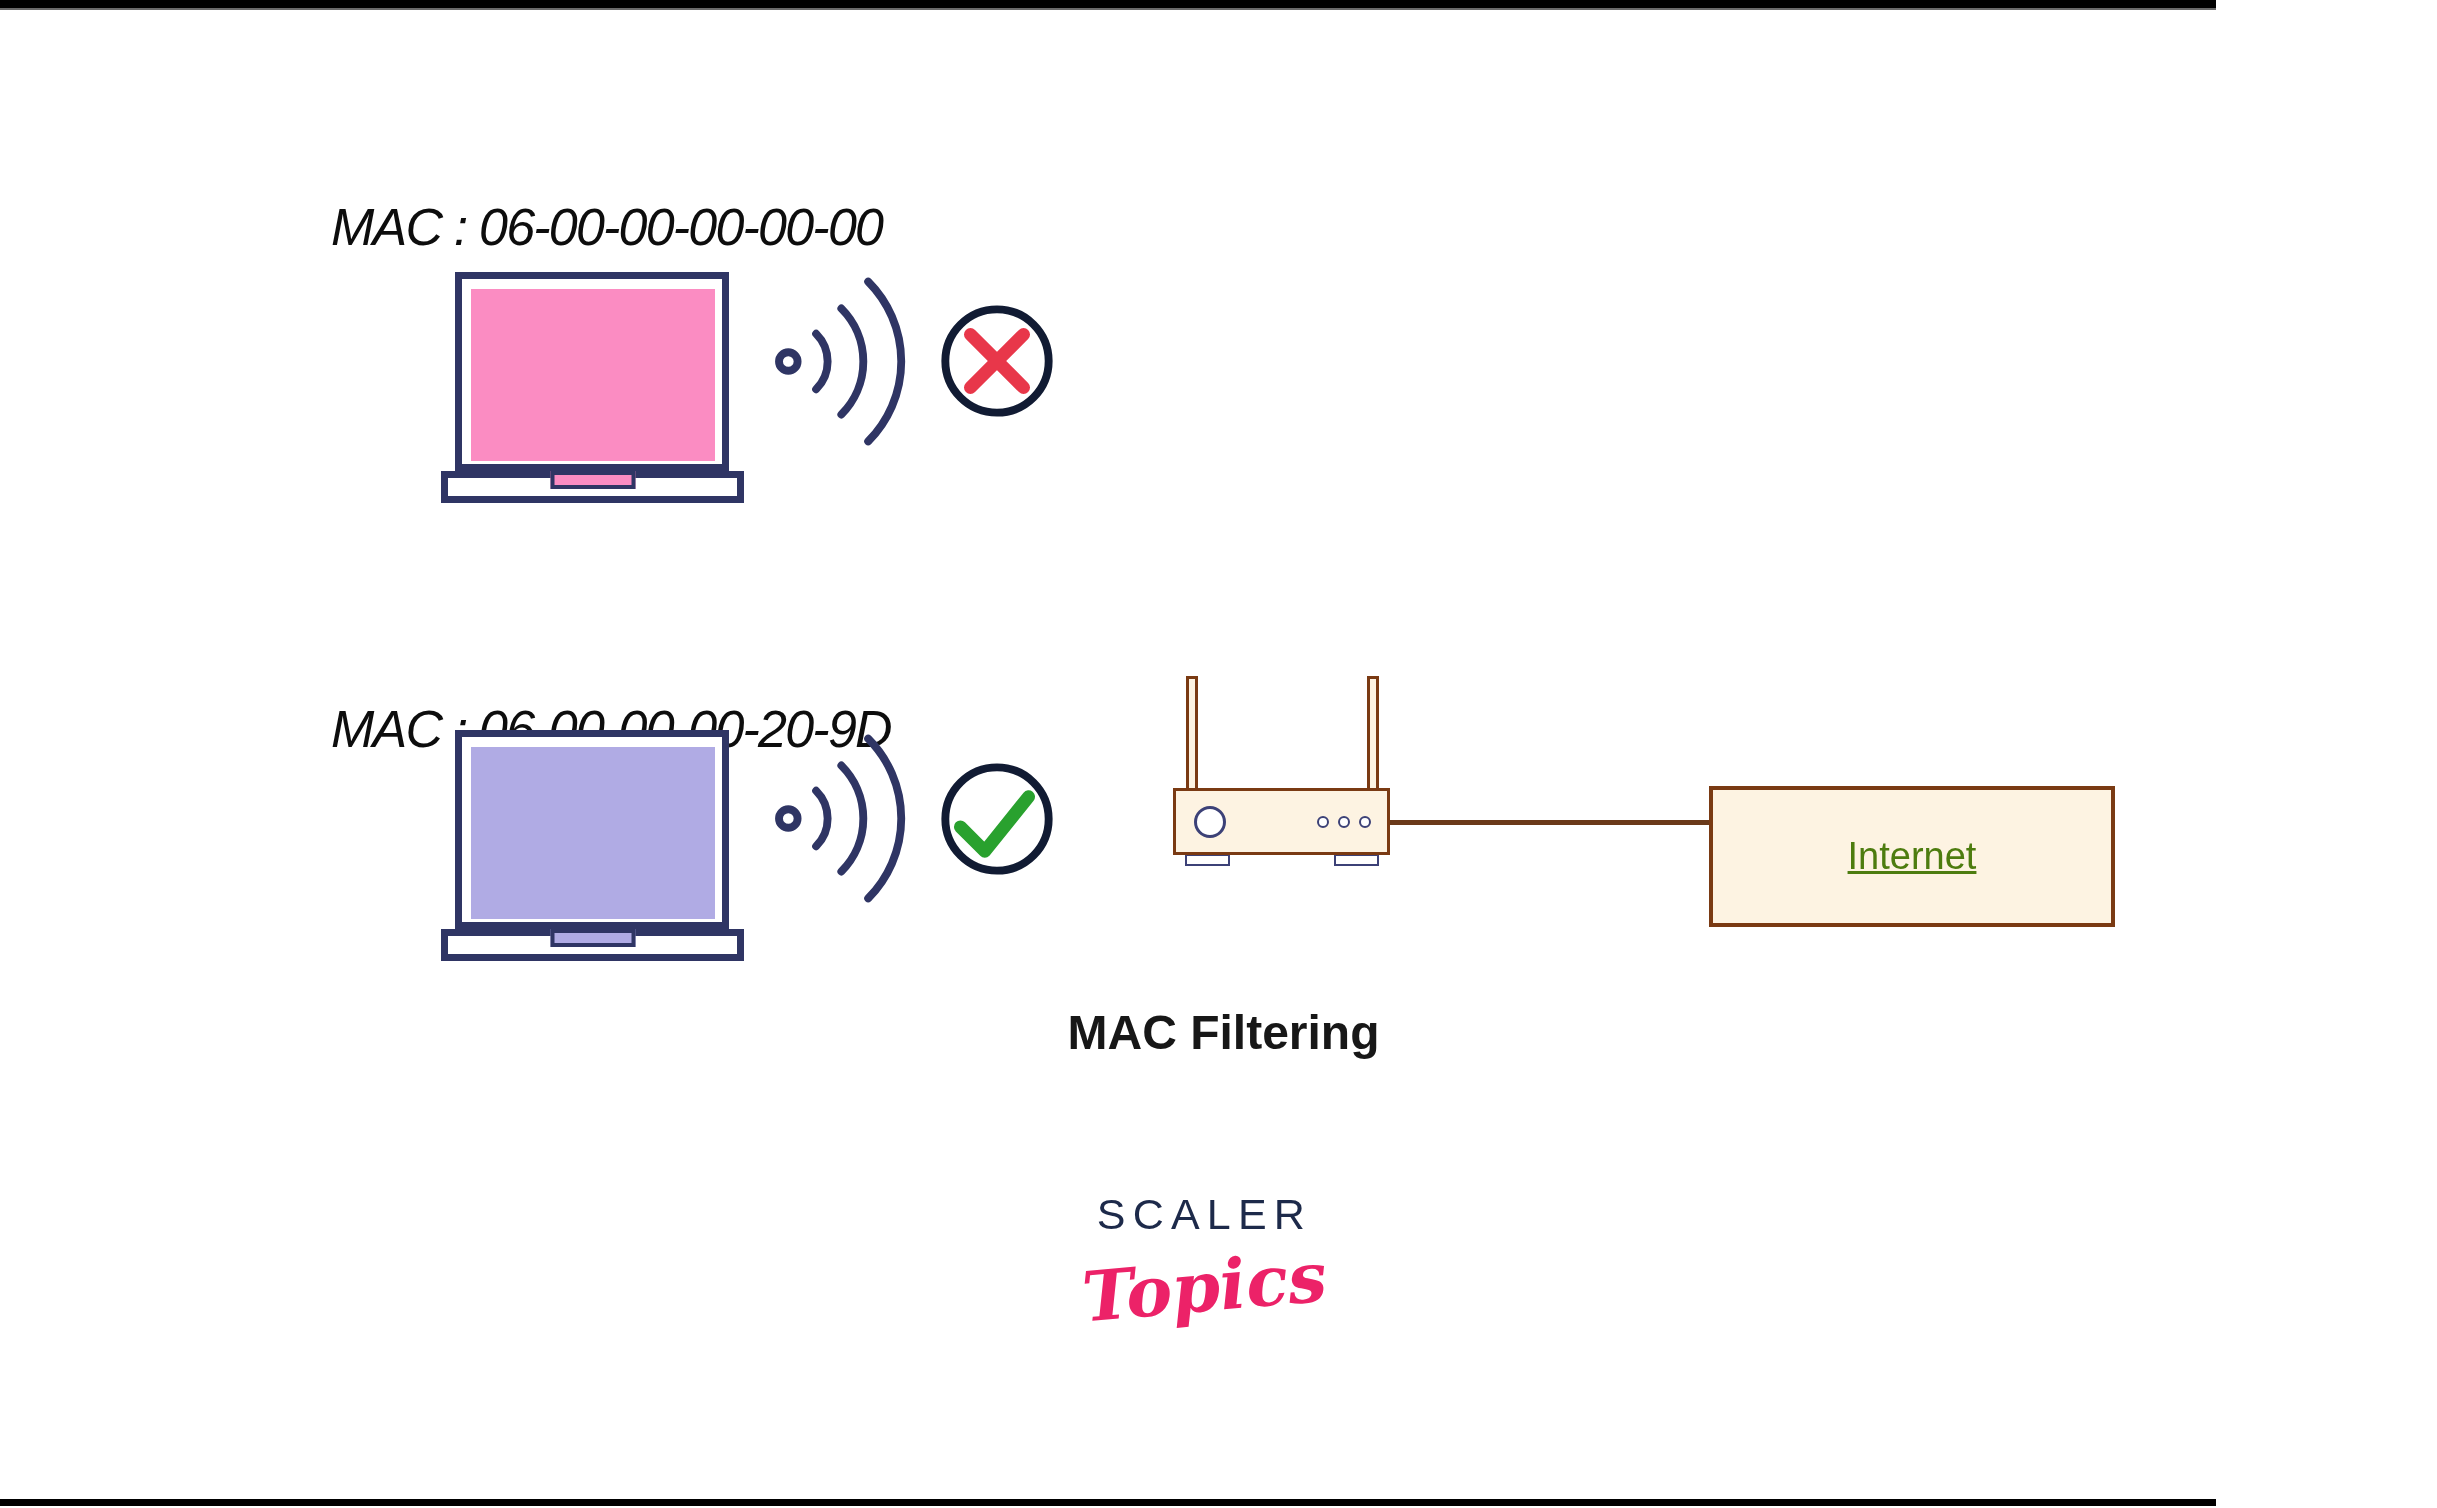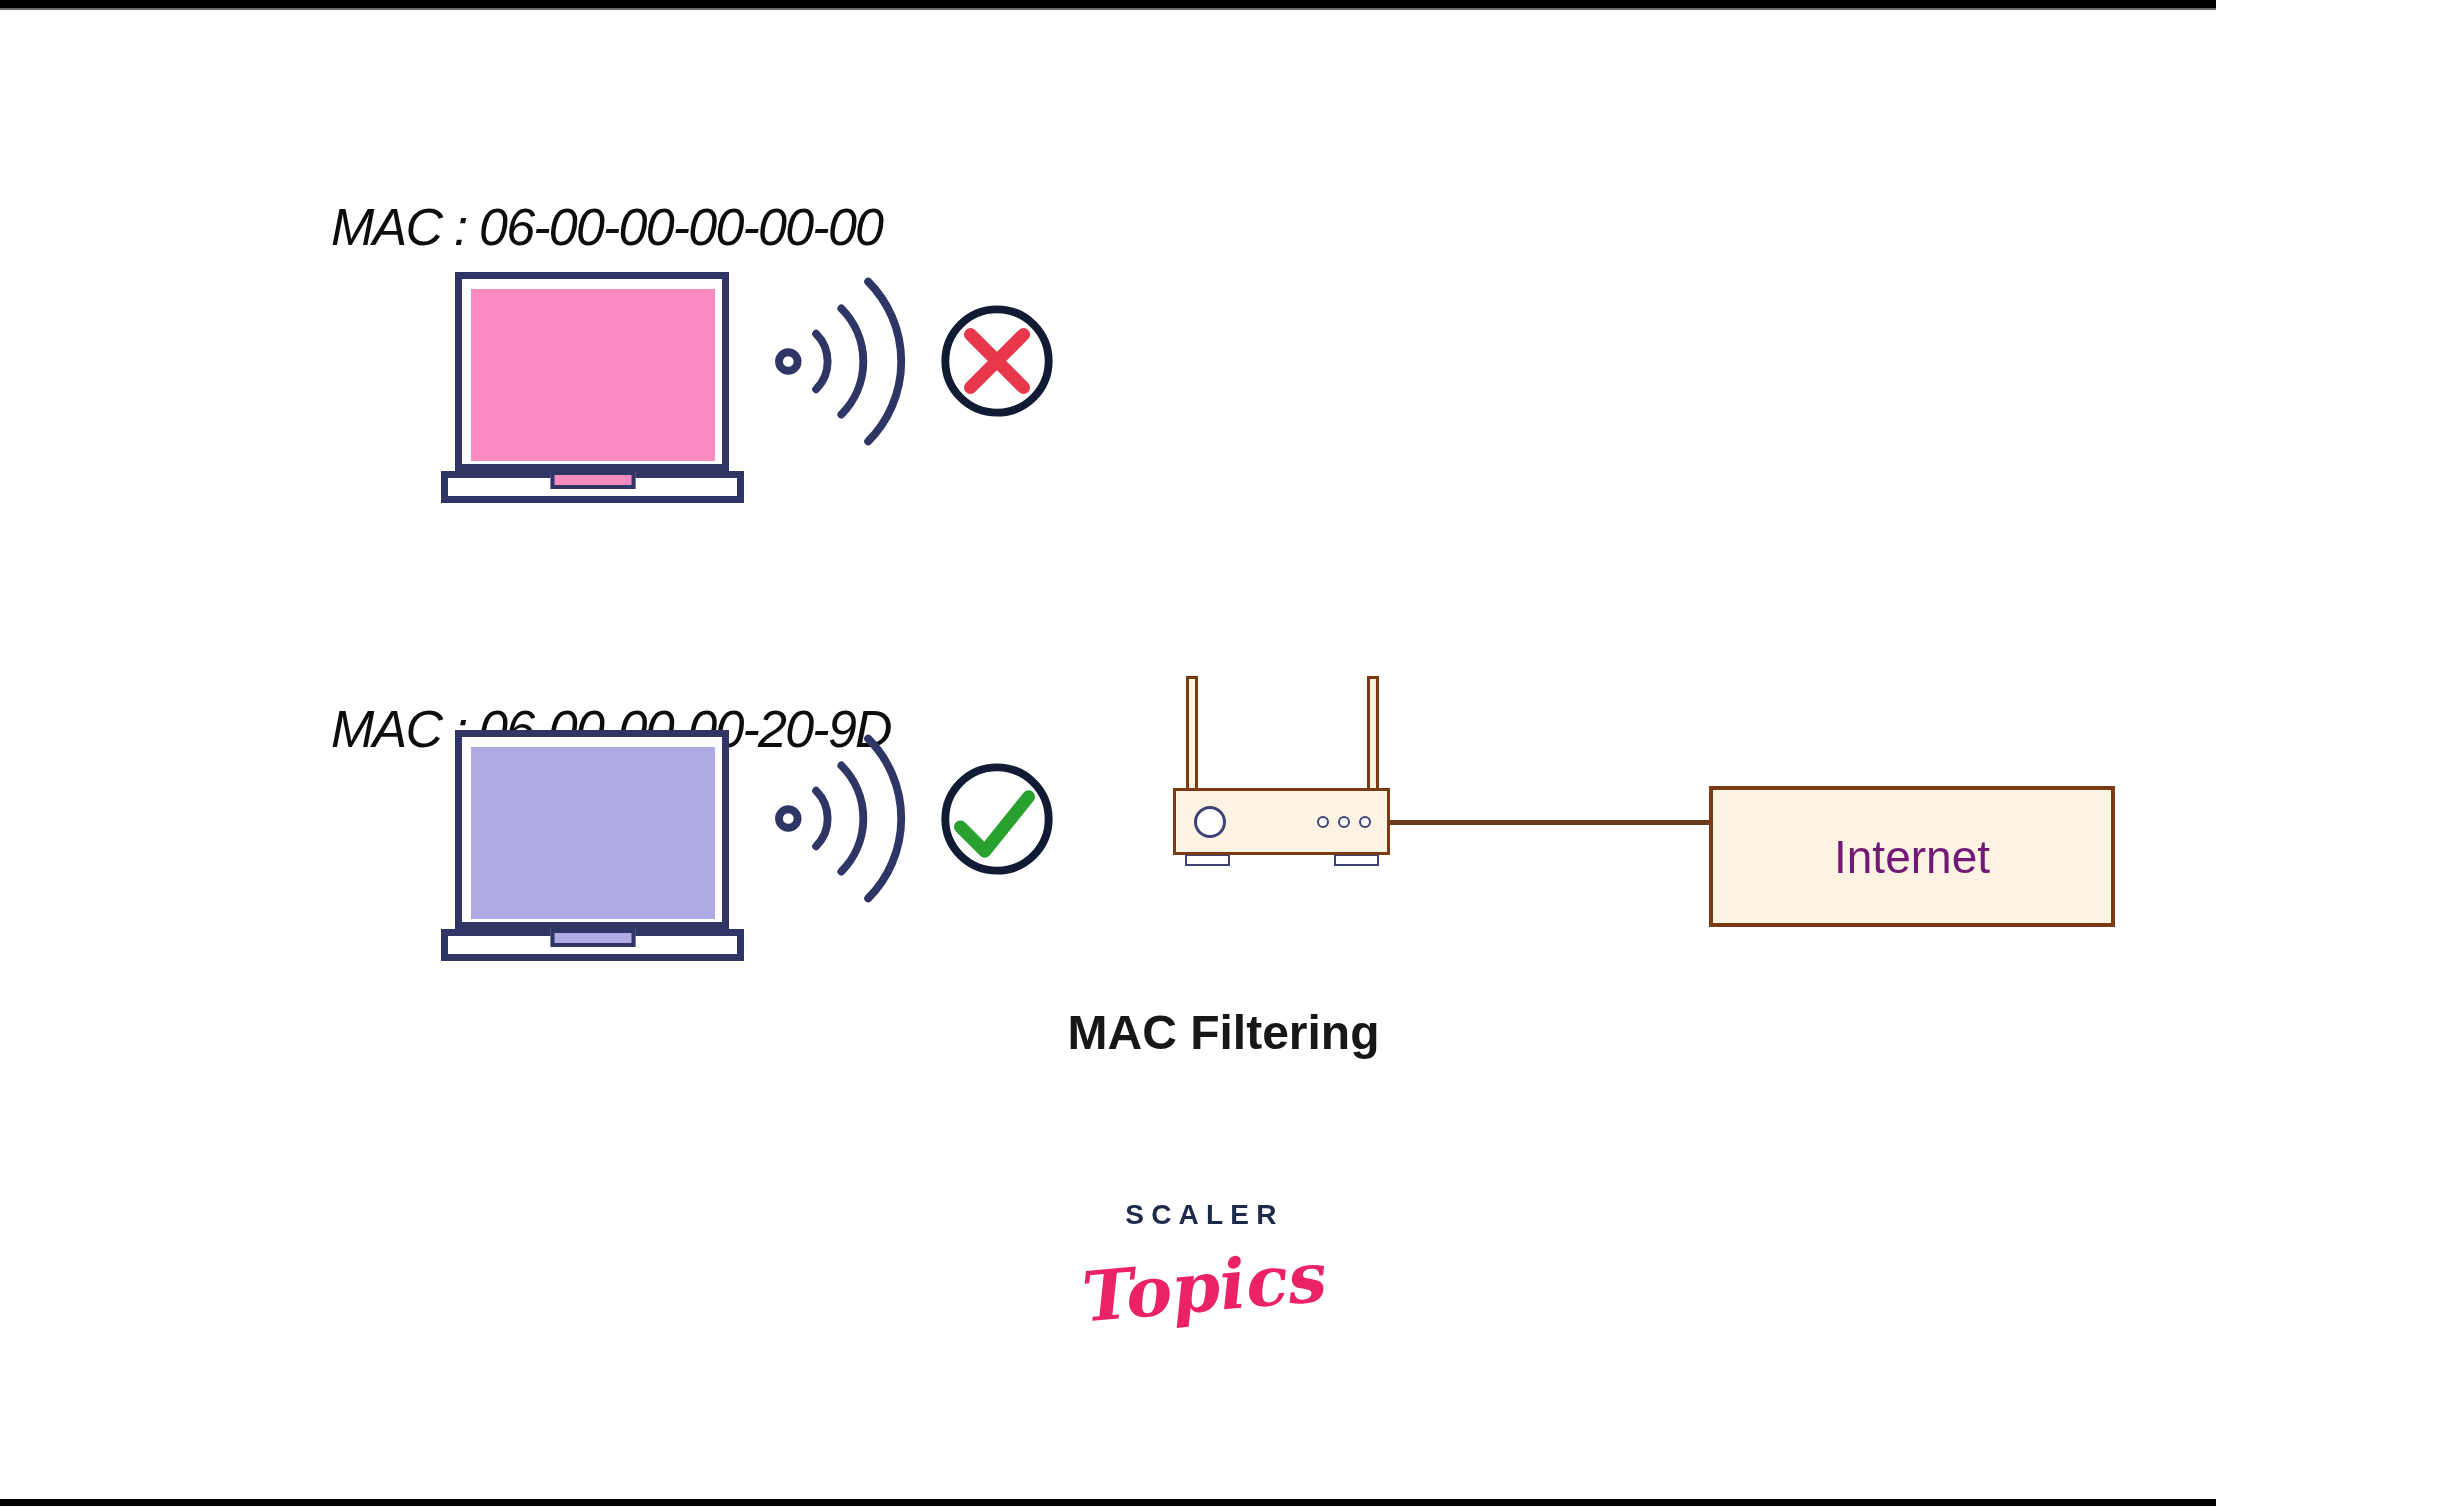--- a/index.html
+++ b/index.html
@@ -64,30 +64,30 @@
   .foot-left{left:12.2px;}
   .foot-right{left:161px;}
 
   .connection-line{position:absolute;left:1389px;top:820px;width:321px;height:5px;background:var(--line-brown);}
 
   .internet-box{
     position:absolute;left:1709px;top:786px;width:406px;height:141px;
     background:var(--cream);border:4.3px solid var(--brown);
     display:flex;align-items:center;justify-content:center;
   }
-  .internet-box span{font-size:46px;color:#701a75;}
+  .internet-box span{font-size:38px;color:#4d7c0f;text-decoration:underline;}
 
   .diagram-title{
     position:absolute;left:865px;top:1005px;width:717px;text-align:center;
     font-size:48px;font-weight:700;color:#171717;
   }
 
   .logo{position:absolute;left:1061px;top:1196px;width:287px;text-align:center;}
   .logo-scaler{
-    font-size:28px;font-weight:700;letter-spacing:7.2px;color:var(--logo-navy);line-height:37px;
+    font-size:43px;font-weight:400;letter-spacing:7.2px;color:var(--logo-navy);line-height:37px;
   }
   .logo-topics{
     font-family:"DejaVu Serif",serif;font-style:italic;font-weight:700;
     font-size:69px;line-height:108px;color:var(--logo-pink);
     transform:rotate(-5deg);transform-origin:center;
   }
 </style>
 </head>
 <body>
 

